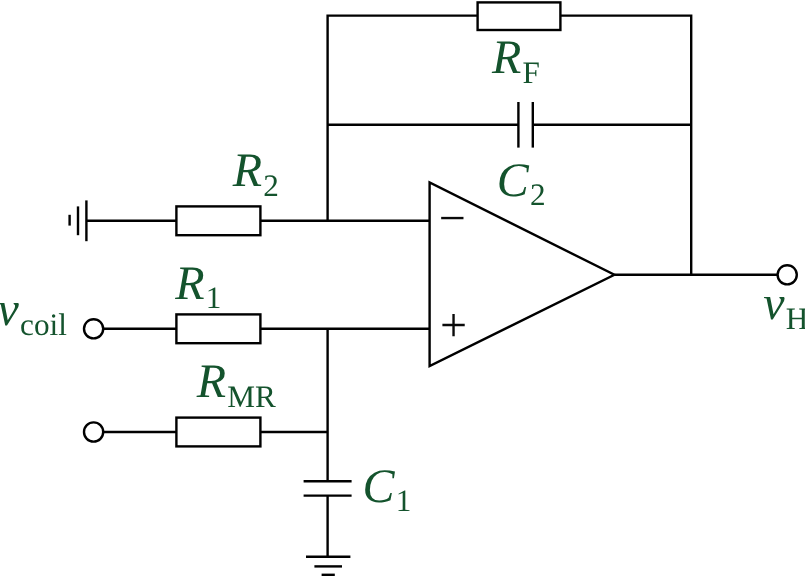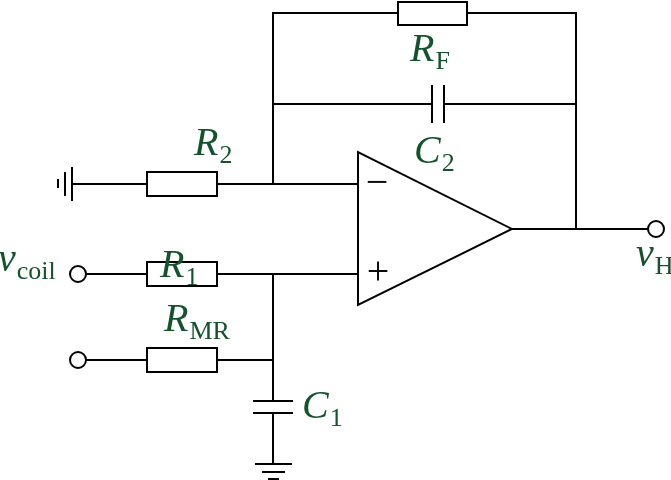--- a/index.html
+++ b/index.html
@@ -109,21 +109,21 @@
   </div>
 
   <div class="lbl" style="left:414px; top:130px;">
     <span class="main">C</span><span class="sub">2</span>
   </div>
 
   <div class="lbl" style="left:173px; top:122px;margin-left:21px;">
     <span class="main">R</span><span class="sub">2</span>
   </div>
 
-  <div class="lbl" style="left:160px; top:216px;margin-top:28px;">
+  <div class="lbl" style="left:146px; top:216px;">
     <span class="main">R</span><span class="sub">1</span>
   </div>
 
   <div class="lbl" style="left:164px; top:298px;">
     <span class="main">R</span><span class="sub">MR</span>
   </div>
 
   <div class="lbl" style="left:302px; top:385px;">
     <span class="main">C</span><span class="sub">1</span>
   </div>

